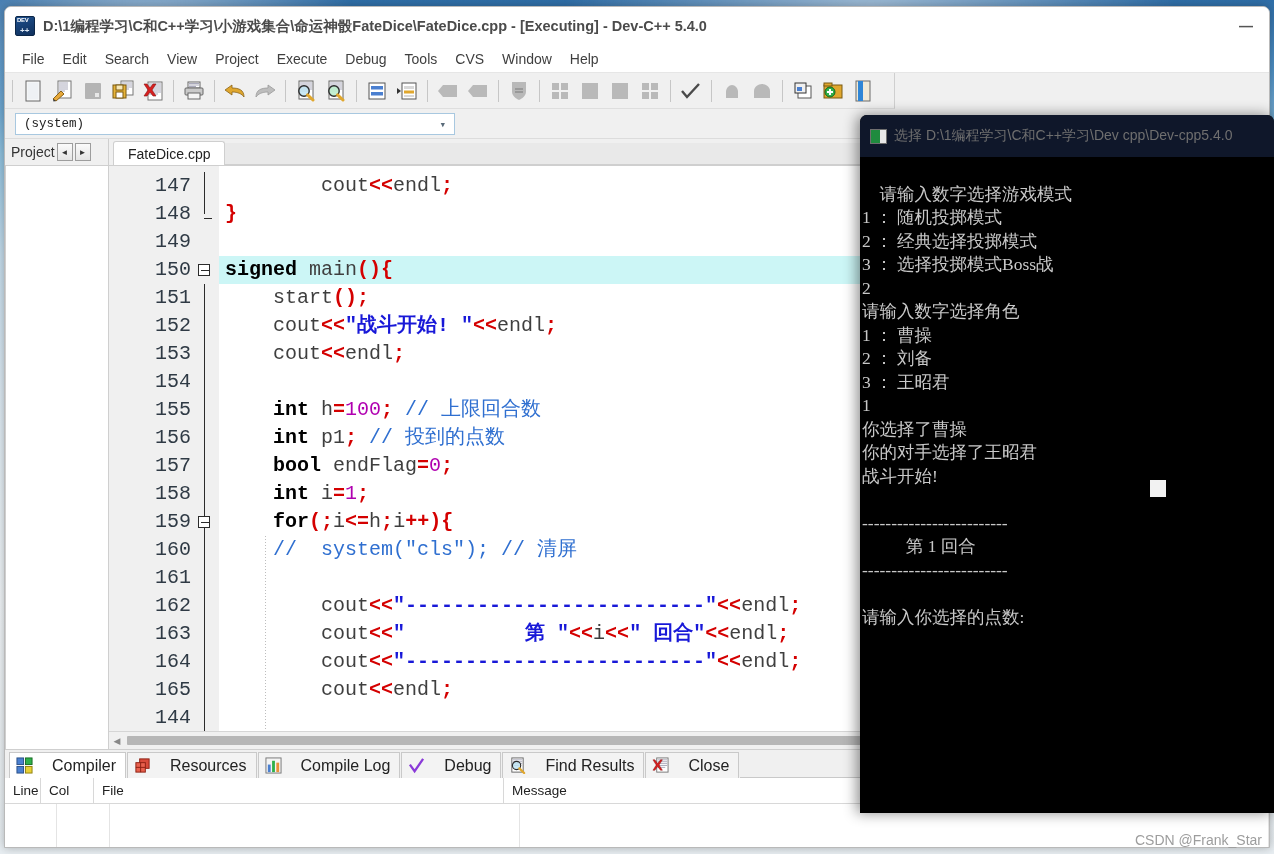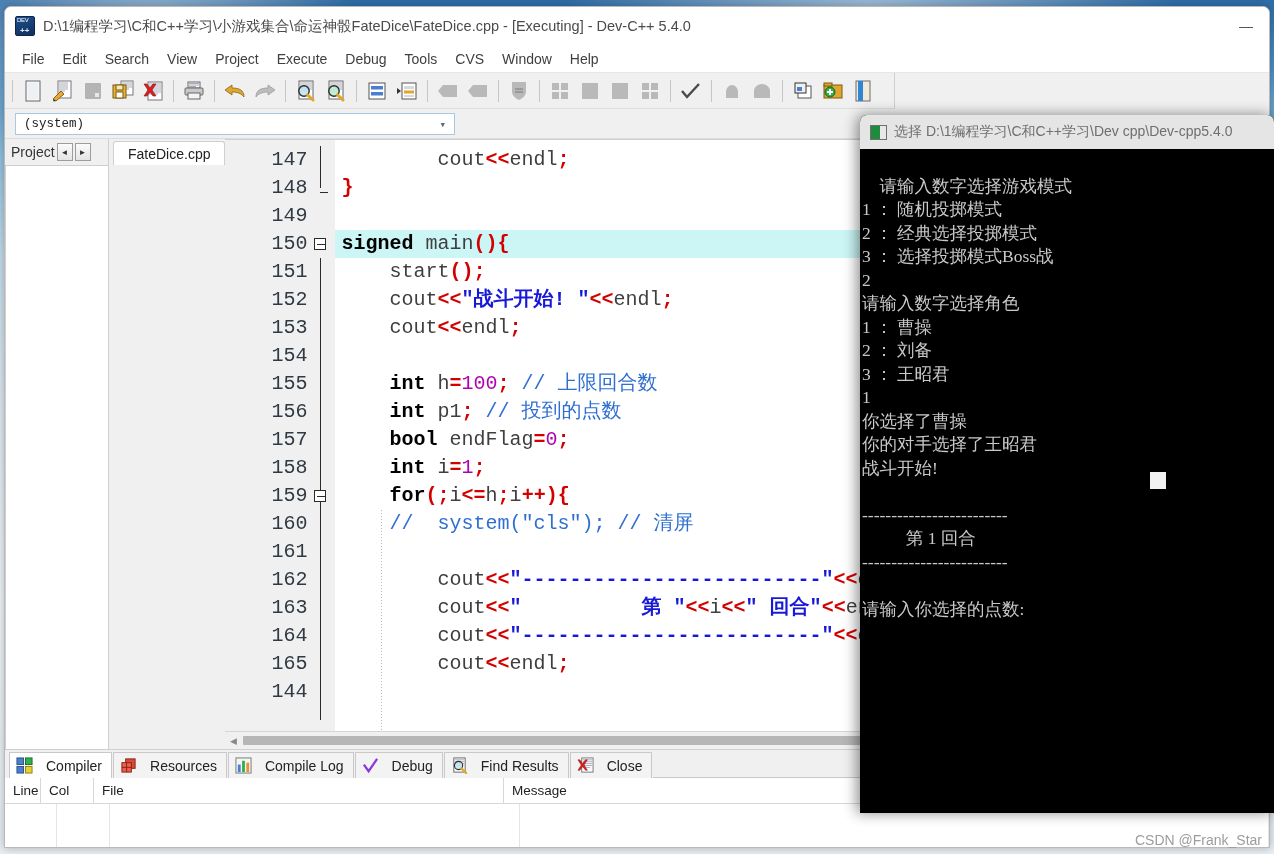--- a/index.html
+++ b/index.html
@@ -33,20 +33,21 @@
     overflow: hidden;
     display: flex; flex-direction: column;
   }
   
   #titlebar {
     height: 38px; min-height:38px;
     background: #ffffff;
     display: flex; align-items: center;
     padding-left: 10px;
     position: relative;
+    font-weight: bold;
   }
   #app-icon {
     width: 20px; height: 20px; margin-right: 8px;
     background: linear-gradient(160deg,#1d4f8c,#10305c);
     border: 1px solid #0c2647;
     border-radius: 2px;
     position: relative; flex: 0 0 auto;
   }
   #app-icon:before {
     content:"DEV"; position:absolute; top:0px; left:1px;
@@ -146,21 +147,21 @@
     background: linear-gradient(180deg,#fbfbfb,#e4e4e4);
     display:flex; align-items:center; justify-content:center;
     font-size: 8px; color:#333;
   }
   #project-tree {
     flex:1 1 auto; background:#ffffff;
     border: 1px solid #cfcfcf; border-bottom:none; border-right:none;
     margin: 0;
   }
   
-  #editor-area { flex: 1 1 auto; display:flex; min-width: 0;}
+  #editor-area { flex: 1 1 auto; display:flex; flex-direction: column; min-width: 0;}
   #editor-tabs {
     height: 26px; min-height: 26px;
     background: #f0f0f0;
     display: flex; align-items: flex-end;
     padding-left: 4px;
   }
   .etab {
     height: 24px; padding: 0 14px;
     display:flex; align-items:center;
     font-size: 14px; color:#222;
@@ -236,22 +237,22 @@
     border-top: 1px solid #cfcfcf;
   }
   #bottom-tabs {
     height: 28px; min-height:28px;
     display:flex; align-items:flex-end;
     padding-left: 4px;
     background:#f0f0f0;
   }
   .btab {
     height: 26px; padding: 0 9px 0 6px;
-    display:flex; align-items:center; gap:13px;
-    font-size: 14px; color:#222;
+    display:flex; align-items:center; gap:19px;
+    font-size: 16px; color:#222;
     background:#f3f3f3;
     border: 1px solid #c9c9c9; border-bottom: none;
     margin-right: 1px;
   }
   .btab.active { background:#ffffff; border-bottom-color:#fff; }
   .btab .bicon { width:17px; height:17px; display:block; }
   #bottom-tab-filler { flex:1 1 auto; height:26px; border-bottom:1px solid #c9c9c9;}
   #msg-table { flex:1 1 auto; background:#fff; display:flex; flex-direction:column; }
   #msg-head {
     height: 26px; min-height:26px; display:flex;
@@ -269,22 +270,22 @@
   #console-window {
     position: absolute;
     left: 860px; top: 115px; width: 414px; height: 698px;
     background: #000;
     border-radius: 7px 7px 0 0;
     box-shadow: -3px 0 14px rgba(0,0,0,.45);
     overflow: hidden;
     display:flex; flex-direction: column;
   }
   #console-title {
-    height: 34px; min-height:34px;
-    background: #e5e5e5;
+    height: 42px; min-height:34px;
+    background: #0f172a;
     display:flex; align-items:center; padding-left: 10px;
     color: #6f6f6f; font-size: 14px; white-space: nowrap;
     overflow: hidden;
   }
   #console-ico {
     width: 17px; height: 15px; margin-right: 7px;
     background: #fff; border: 1px solid #6f6f6f; flex:0 0 auto;
     display:flex;
   }
   #console-ico i { display:block; height:100%; }

